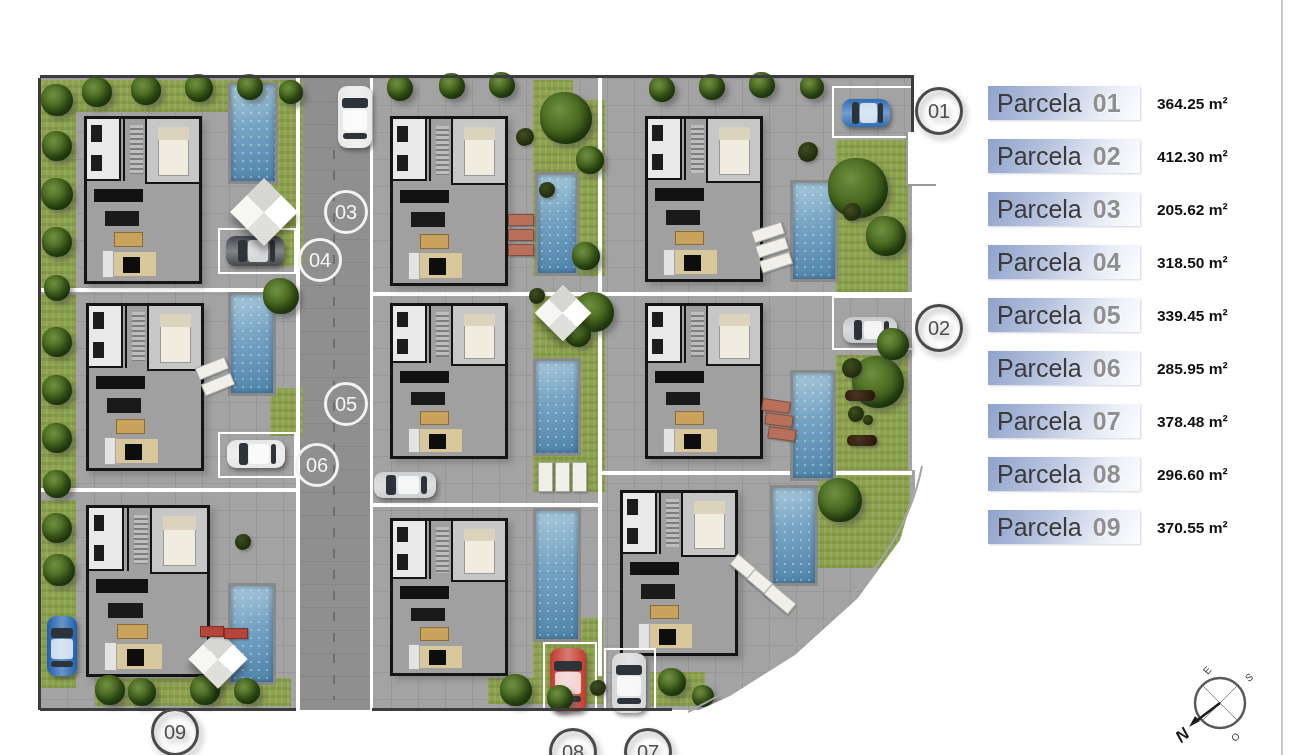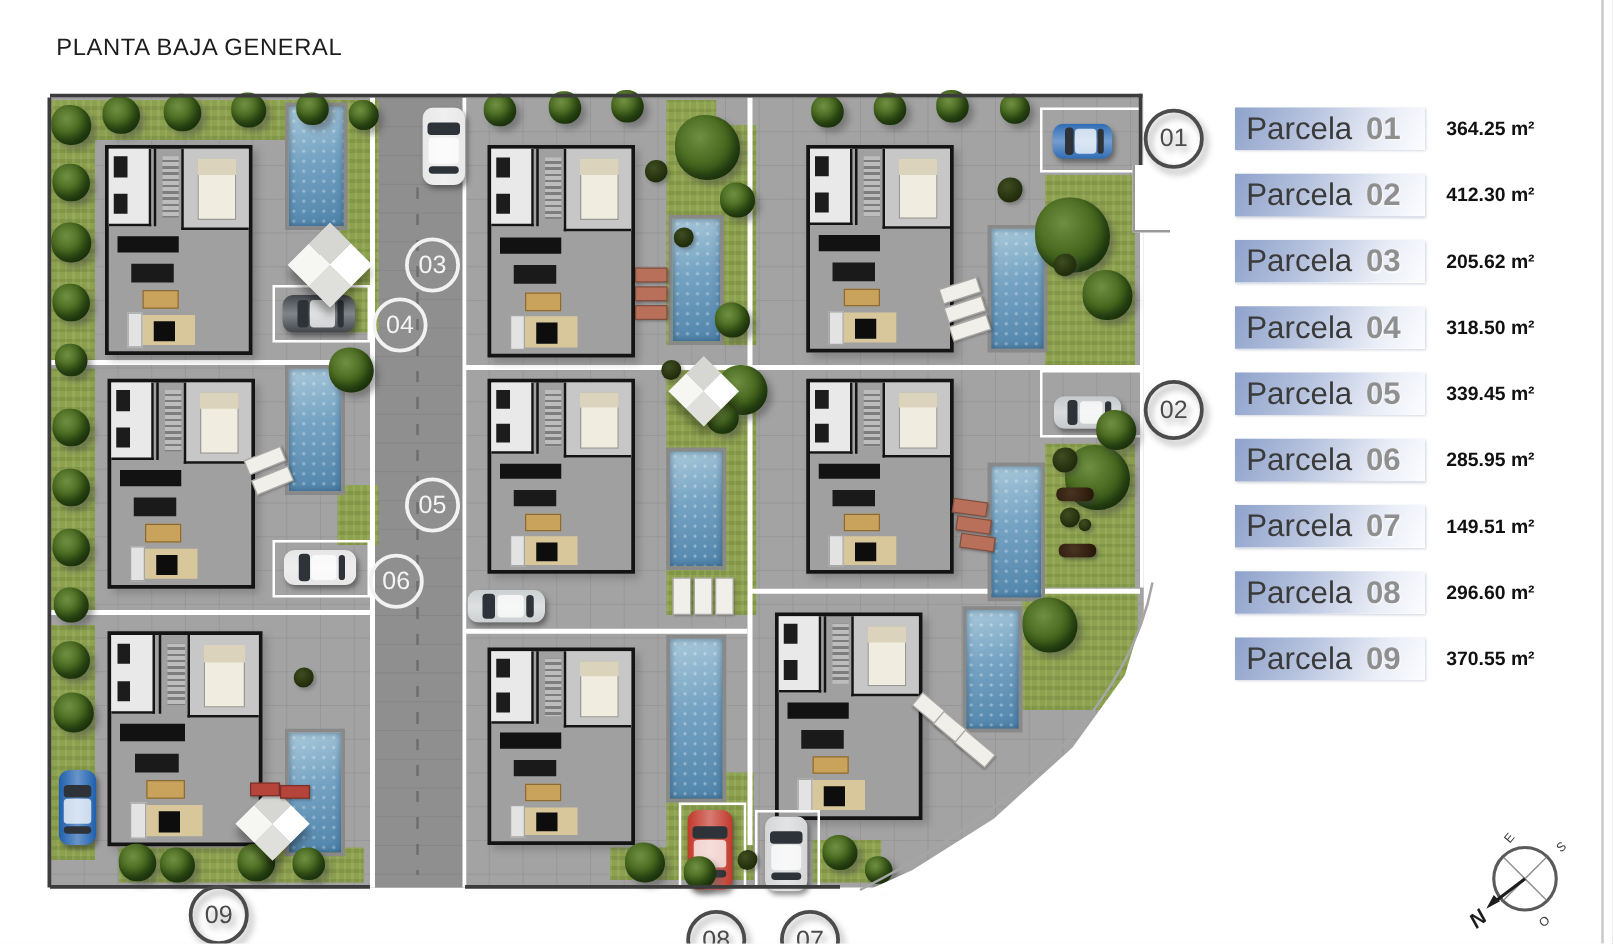--- a/index.html
+++ b/index.html
@@ -52,21 +52,20 @@
   .legend-bar .lbl{font-size:25px;color:#3a3a3a;}
   .legend-bar .num{font-size:25px;font-weight:bold;color:#8f8f8f;margin-left:11px;text-shadow:1px 1px 1px rgba(255,255,255,.7);}
   .legend-area{position:absolute;font-size:15.5px;font-weight:bold;color:#111;}
   #right-border{position:absolute;left:1281px;top:0;width:2px;height:755px;background:#c9c9c9;}
   svg{position:absolute;overflow:visible;}
 </style>
 </head>
 <body>
 
 <div id="canvas">
-  <div id="page-title">PLANTA BAJA GENERAL</div>
   <div id="plan">
       <div class="pav" style="position: absolute; left: 40px; top: 78px; width: 875px; height: 632px;"></div>
       <div class="road" style="position: absolute; left: 300px; top: 78px; width: 72px; height: 632px;"></div>
       <div class="dash" style="position: absolute; left: 333px; top: 150px; width: 2px; height: 550px;"></div>
       <div class="lawn" style="position: absolute; left: 40px; top: 80px; width: 36px; height: 210px;"></div>
       <div class="lawn" style="position: absolute; left: 42px; top: 80px; width: 258px; height: 32px;"></div>
       <div class="lawn" style="position: absolute; left: 272px; top: 80px; width: 31px; height: 186px;"></div>
       <div class="lawn" style="position: absolute; left: 533px; top: 80px; width: 40px; height: 34px;"></div>
       <div class="lawn" style="position: absolute; left: 533px; top: 100px; width: 72px; height: 176px;"></div>
       <div class="lawn" style="position: absolute; left: 836px; top: 140px; width: 72px; height: 152px;"></div>
@@ -418,21 +417,21 @@
       <div class="legend-area" style="left: 1157px; top: 307px;">339.45 m²</div>
       <div class="legend-bar" style="left: 988px; top: 351px;">
         <span class="lbl">Parcela</span>
         <span class="num">06</span>
       </div>
       <div class="legend-area" style="left: 1157px; top: 360px;">285.95 m²</div>
       <div class="legend-bar" style="left: 988px; top: 404px;">
         <span class="lbl">Parcela</span>
         <span class="num">07</span>
       </div>
-      <div class="legend-area" style="left: 1157px; top: 413px;">149.51 m²</div>
+      <div class="legend-area" style="left: 1157px; top: 413px;">378.48 m²</div>
       <div class="legend-bar" style="left: 988px; top: 457px;">
         <span class="lbl">Parcela</span>
         <span class="num">08</span>
       </div>
       <div class="legend-area" style="left: 1157px; top: 466px;">296.60 m²</div>
       <div class="legend-bar" style="left: 988px; top: 510px;">
         <span class="lbl">Parcela</span>
         <span class="num">09</span>
       </div>
       <div class="legend-area" style="left: 1157px; top: 519px;">370.55 m²</div>

